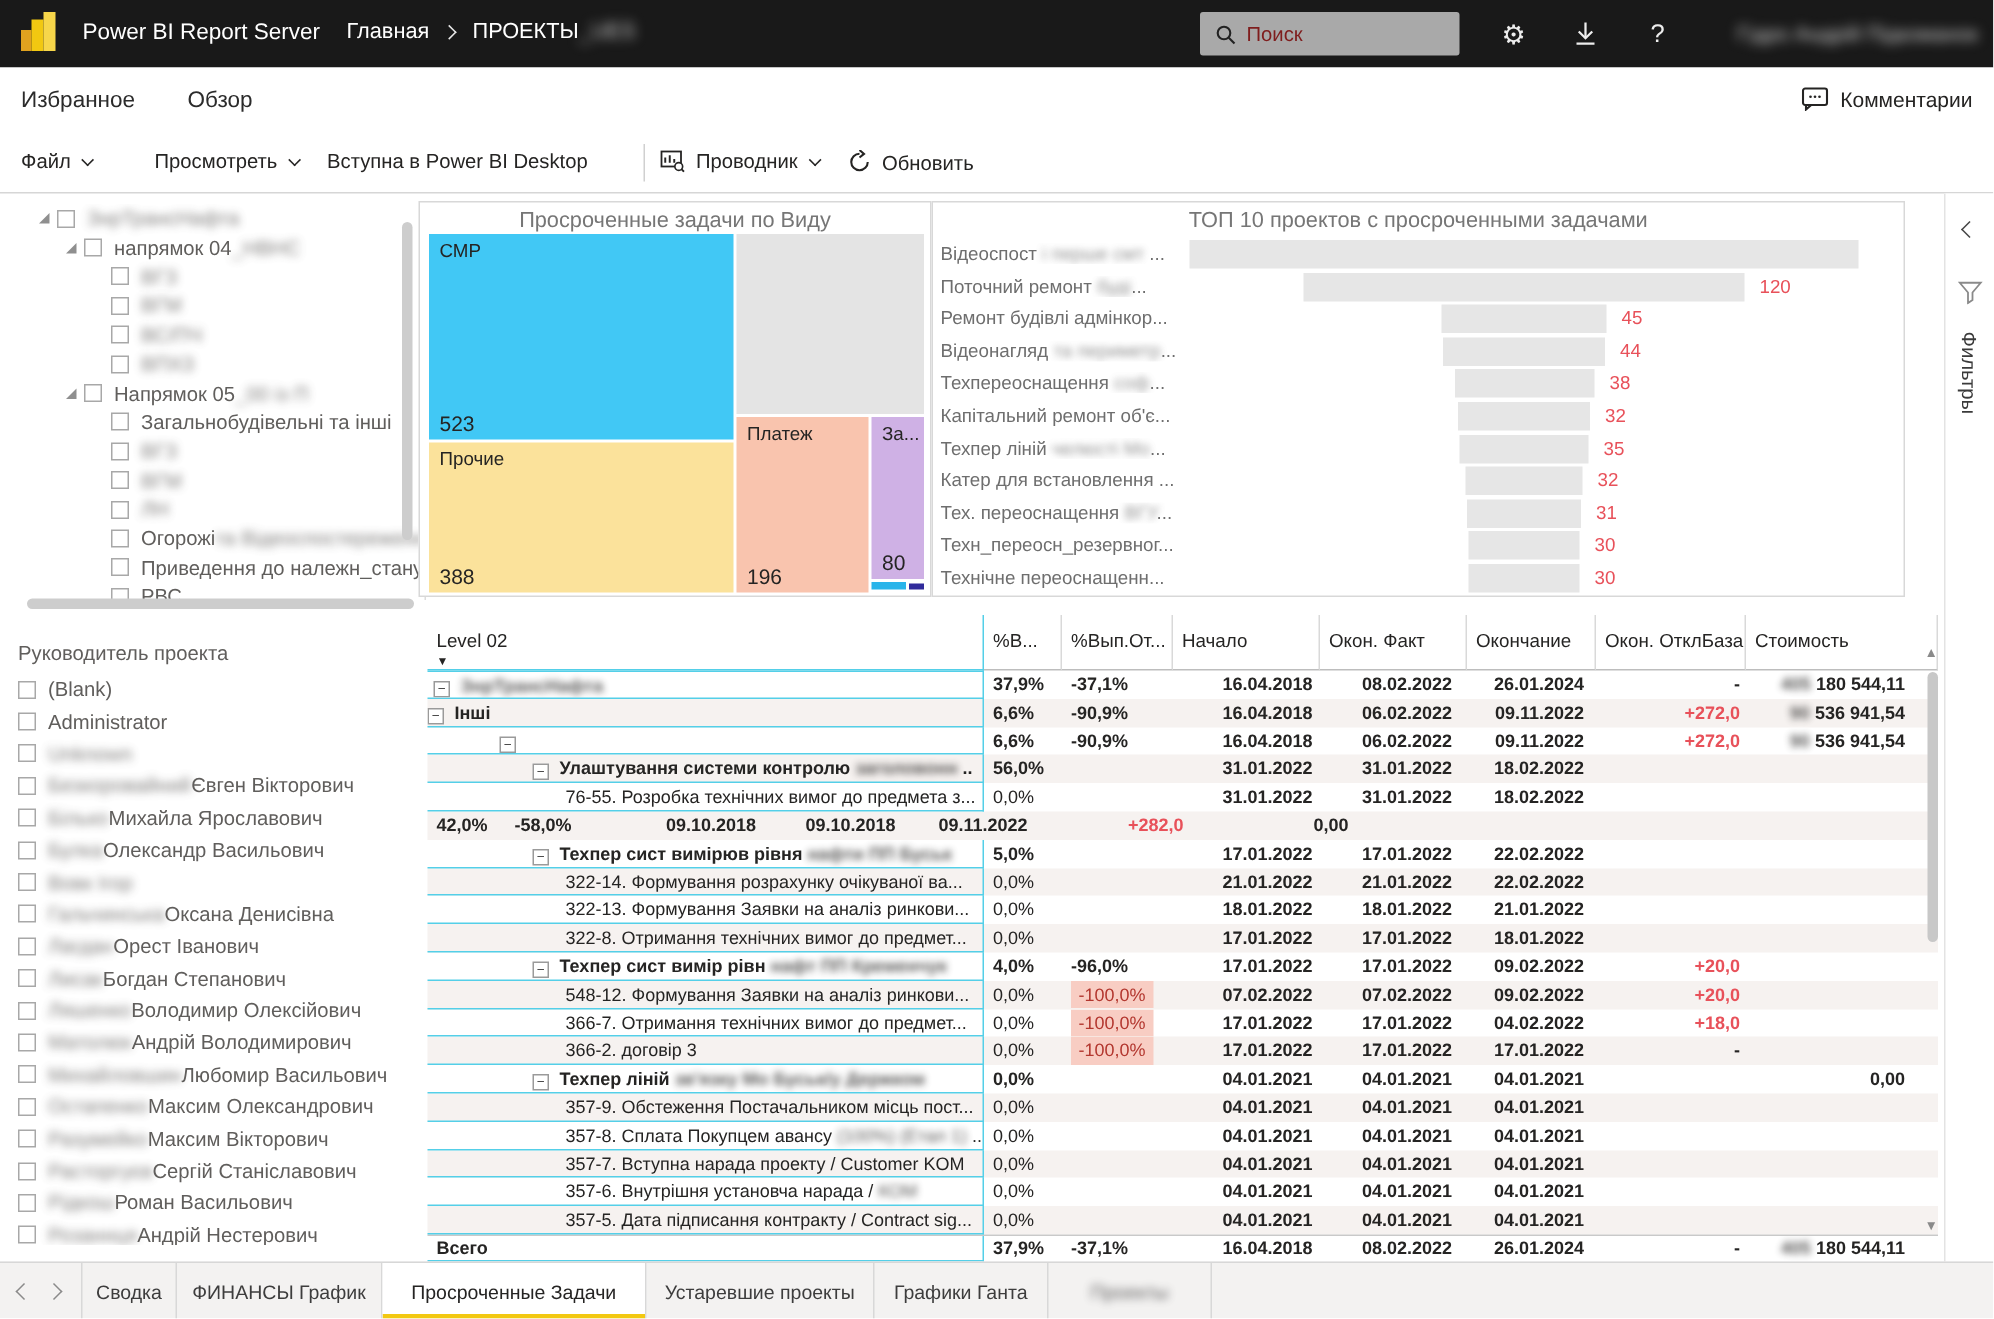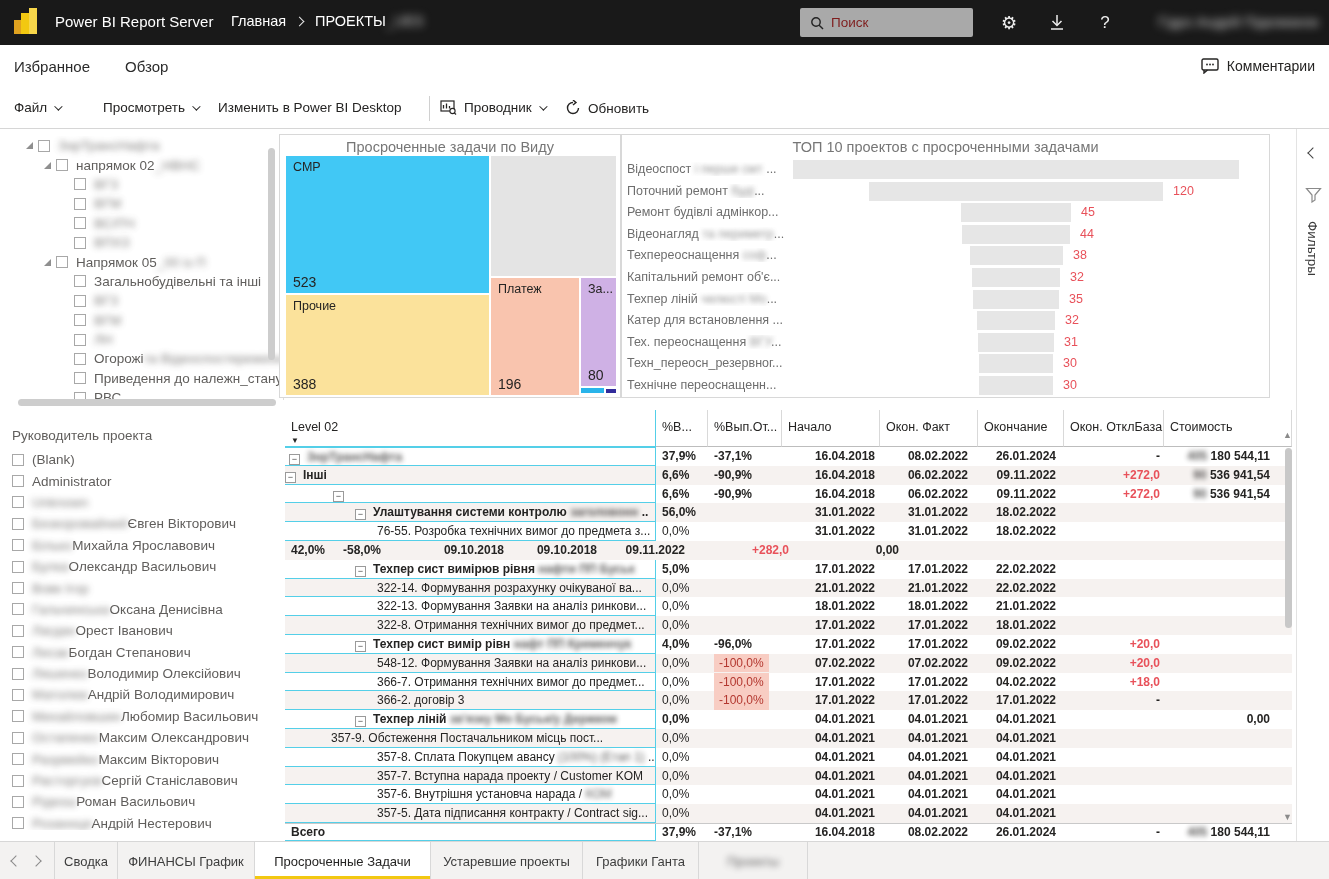--- a/index.html
+++ b/index.html
@@ -150,21 +150,21 @@
   <div class="toolbar">
     <div class="tb-item" style="left:14px">
         <span>Файл</span>
         <span class="chev-d"></span>
       </div>
     <div class="tb-item" style="left:103px">
         <span>Просмотреть</span>
         <span class="chev-d"></span>
       </div>
     <div class="tb-item" style="left:218px">
-        <span>Изменить в Power BI Desktop</span>
+        <span>Вступна в Power BI Desktop</span>
       </div>
     <div class="tb-sep"></div>
     <div class="tb-item" style="left:440px">
       <svg width="17" height="15" viewBox="0 0 17 15">
           <rect x="1" y="1" width="13" height="10" fill="none" stroke="#252423" stroke-width="1.2"></rect>
           <line x1="3.5" y1="8.5" x2="3.5" y2="5" stroke="#252423" stroke-width="1.3"></line>
           <line x1="6.5" y1="8.5" x2="6.5" y2="3.5" stroke="#252423" stroke-width="1.3"></line>
           <line x1="9.5" y1="8.5" x2="9.5" y2="6" stroke="#252423" stroke-width="1.3"></line>
           <circle cx="12.5" cy="11" r="2.6" fill="#fff" stroke="#252423" stroke-width="1.1"></circle>
           <line x1="14.3" y1="12.8" x2="16" y2="14.5" stroke="#252423" stroke-width="1.2"></line>
@@ -183,21 +183,21 @@
 
   <div class="tree-slicer" id="treeSlicer">
       <div class="trow" style="padding-left: 18px;">
         <span class="tri"></span>
         <span class="cb"></span>
         <span class="bl">ЗнрТрансНафта</span>
       </div>
       <div class="trow" style="padding-left: 36px;">
         <span class="tri"></span>
         <span class="cb"></span>
-        <span>напрямок 02</span>
+        <span>напрямок 04</span>
         <span class="bl">_НВНС</span>
       </div>
       <div class="trow" style="padding-left: 66px;">
         <span class="cb"></span>
         <span class="bl">ВГЗ</span>
       </div>
       <div class="trow" style="padding-left: 66px;">
         <span class="cb"></span>
         <span class="bl">ВГМ</span>
       </div>
@@ -578,21 +578,21 @@
           <div class="mcell c0" style="width: 371px; padding-left: 70px;"><span class="exp">−</span><span class="bold"><span>Техпер ліній </span><span class="bl2">зв'язку Мо Буськ/у Держком</span></span></div>
           <div class="mcell num bold" style="width: 52px;">0,0%</div>
           <div class="mcell num bold" style="width: 74px;"></div>
           <div class="mcell rnum bold" style="width: 98px; padding-right: 5px;">04.01.2021</div>
           <div class="mcell rnum bold" style="width: 98px; padding-right: 10px;">04.01.2021</div>
           <div class="mcell rnum bold" style="width: 86px; padding-right: 8px;">04.01.2021</div>
           <div class="mcell rnum bold" style="width: 100px; padding-right: 4px;"></div>
           <div class="mcell rnum bold" style="width: 128px; padding-right: 22px;"><span>0,00</span></div>
         </div>
         <div class="mx-row band">
-          <div class="mcell c0" style="width: 371px; padding-left: 46px;"><span><span>357-9. Обстеження Постачальником місць пост...</span></span></div>
+          <div class="mcell c0" style="width: 371px; padding-left: 92px;"><span><span>357-9. Обстеження Постачальником місць пост...</span></span></div>
           <div class="mcell num" style="width: 52px;">0,0%</div>
           <div class="mcell num" style="width: 74px;"></div>
           <div class="mcell rnum bold" style="width: 98px; padding-right: 5px;">04.01.2021</div>
           <div class="mcell rnum bold" style="width: 98px; padding-right: 10px;">04.01.2021</div>
           <div class="mcell rnum bold" style="width: 86px; padding-right: 8px;">04.01.2021</div>
           <div class="mcell rnum bold" style="width: 100px; padding-right: 4px;"></div>
           <div class="mcell rnum bold" style="width: 128px; padding-right: 22px;"></div>
         </div>
         <div class="mx-row">
           <div class="mcell c0" style="width: 371px; padding-left: 92px;"><span><span>357-8. Сплата Покупцем авансу </span><span class="bl2">(100%) (Етап 1)</span><span> ..</span></span></div>

